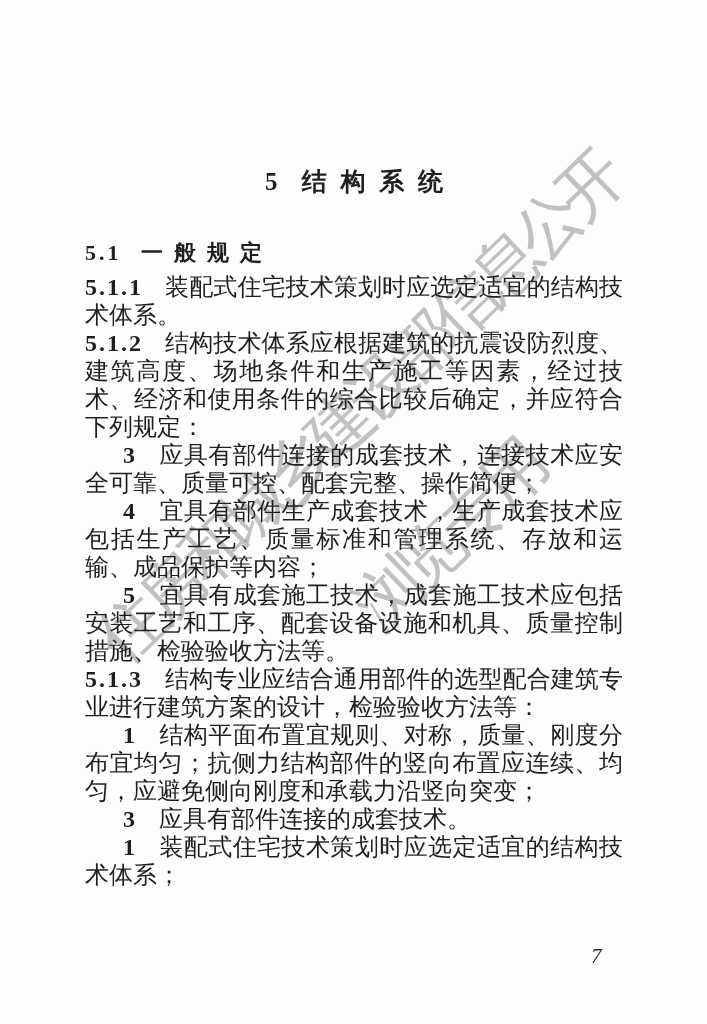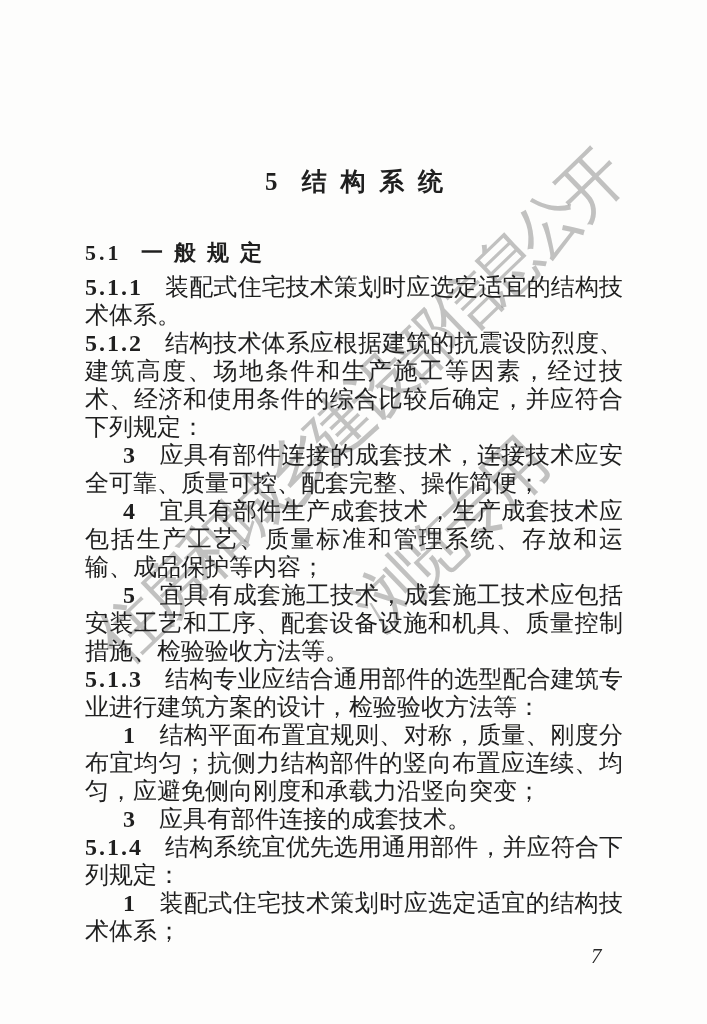--- a/index.html
+++ b/index.html
@@ -107,21 +107,20 @@
 
     <div id="paras">
         <p class="para clause"><b class="plabel">5.1.1</b><span>装配式住宅技术策划时应选定适宜的结构技术体系。</span></p>
         <p class="para clause"><b class="plabel">5.1.2</b><span>结构技术体系应根据建筑的抗震设防烈度、建筑高度、场地条件和生产施工等因素，经过技术、经济和使用条件的综合比较后确定，并应符合下列规定：</span></p>
         <p class="para item"><b class="plabel">3</b><span>应具有部件连接的成套技术，连接技术应安全可靠、质量可控、配套完整、操作简便；</span></p>
         <p class="para item"><b class="plabel">4</b><span>宜具有部件生产成套技术，生产成套技术应包括生产工艺、质量标准和管理系统、存放和运输、成品保护等内容；</span></p>
         <p class="para item"><b class="plabel">5</b><span>宜具有成套施工技术，成套施工技术应包括安装工艺和工序、配套设备设施和机具、质量控制措施、检验验收方法等。</span></p>
         <p class="para clause"><b class="plabel">5.1.3</b><span>结构专业应结合通用部件的选型配合建筑专业进行建筑方案的设计，检验验收方法等：</span></p>
         <p class="para item"><b class="plabel">1</b><span>结构平面布置宜规则、对称，质量、刚度分布宜均匀；抗侧力结构部件的竖向布置应连续、均匀，应避免侧向刚度和承载力沿竖向突变；</span></p>
         <p class="para item"><b class="plabel">3</b><span>应具有部件连接的成套技术。</span></p>
-        <p class="para clause"><b class="plabel">5.1.4</b><span>结构系统宜优先选用通用部件，并应符合下列规定：</span></p>
         <p class="para item"><b class="plabel">1</b><span>装配式住宅技术策划时应选定适宜的结构技术体系；</span></p>
       </div>
 
   </div>
 
   <div class="page-number">7</div>
 
 </div>
 
 </body></html>

